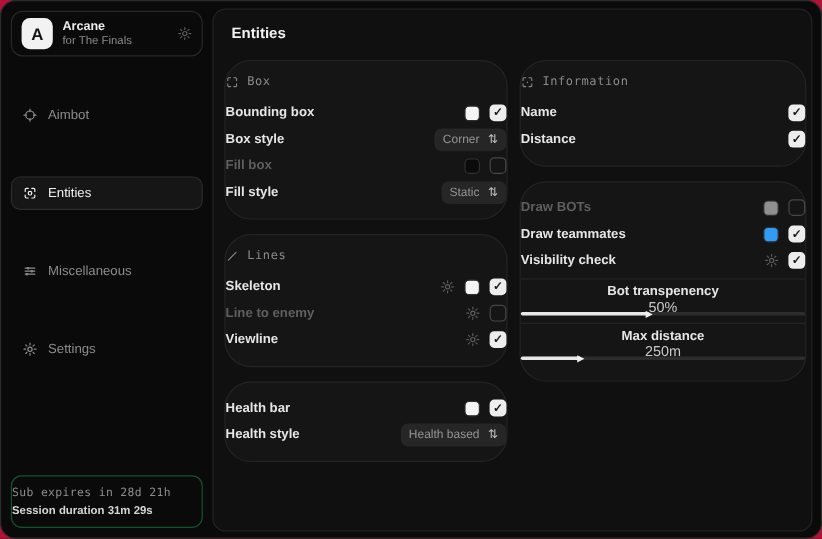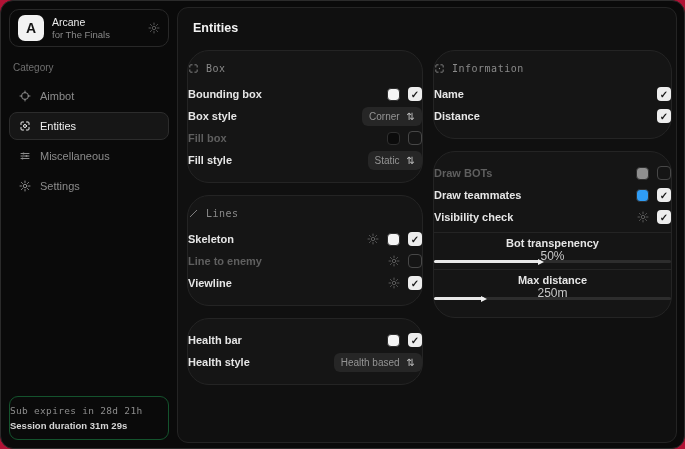--- a/index.html
+++ b/index.html
@@ -24,30 +24,30 @@
     border:1px solid #282828; border-radius:10px;
     padding:5px 8px; display:flex; align-items:center; gap:8px;
     height:38px;
   }
   .logo {
     width:26px; height:26px; background:#f2f2f2; color:#141414;
     border-radius:7px; display:flex; align-items:center; justify-content:center;
     font-weight:bold; font-size:14px; flex:0 0 auto;
   }
   .brand-text { flex:1; line-height:1.25; }
-  .brand-title { font-size:10.5px; font-weight:normal; color:#ececec; }
+  .brand-title { font-size:10.5px; font-weight:bold; color:#ececec; }
   .brand-sub { font-size:9.5px; color:#8a8a8a; }
   .brand-gear { color:#5a5a5a; display:flex; }
   .category { font-size:10px; color:#6f6f6f; margin:15px 4px 9px; }
   .nav { display:flex; flex-direction:column; gap:2px; }
   .nav-item {
     display:flex; gap:9px;
     padding:7px 9px; border-radius:8px;
     color:#8c8c8c; font-size:11px;
-    border:1px solid transparent; cursor:pointer;
+    border:1px solid transparent; cursor:pointer;margin-top:35px;
   }
   .nav-item.selected { color:#f0f0f0; background:#161616; border-color:#2c2c2c; }
   .status-card {
     margin-top:auto; border:1px solid #14532d; border-radius:9px;
     padding:8px 0;
   }
   .status-line1 {
     font-family:"DejaVu Sans Mono", monospace;
     font-size:9.5px; color:#8d8d8d; letter-spacing:0.3px; margin-bottom:4px;
   }
@@ -119,21 +119,20 @@
         <div class="brand-sub">for The Finals</div>
       </div>
       <span class="brand-gear">
         <svg class="ic" viewBox="0 0 24 24" fill="none" stroke="currentColor" stroke-width="2" stroke-linecap="round">
             <circle cx="12" cy="12" r="3.5"></circle>
             <path d="M12 2v3M12 19v3M2 12h3M19 12h3M4.9 4.9l2.1 2.1M17 17l2.1 2.1M4.9 19.1L7 17M17 7l2.1-2.1"></path>
           </svg>
       </span>
     </div>
 
-    <div class="category">Category</div>
 
     <div class="nav">
       <div class="nav-item">
         <svg class="ic" viewBox="0 0 24 24" fill="none" stroke="currentColor" stroke-width="2" stroke-linecap="round">
             <circle cx="12" cy="12" r="7"></circle>
             <path d="M12 2v4M12 18v4M2 12h4M18 12h4"></path>
           </svg>
         <span>Aimbot</span>
       </div>
       <div class="nav-item selected">

